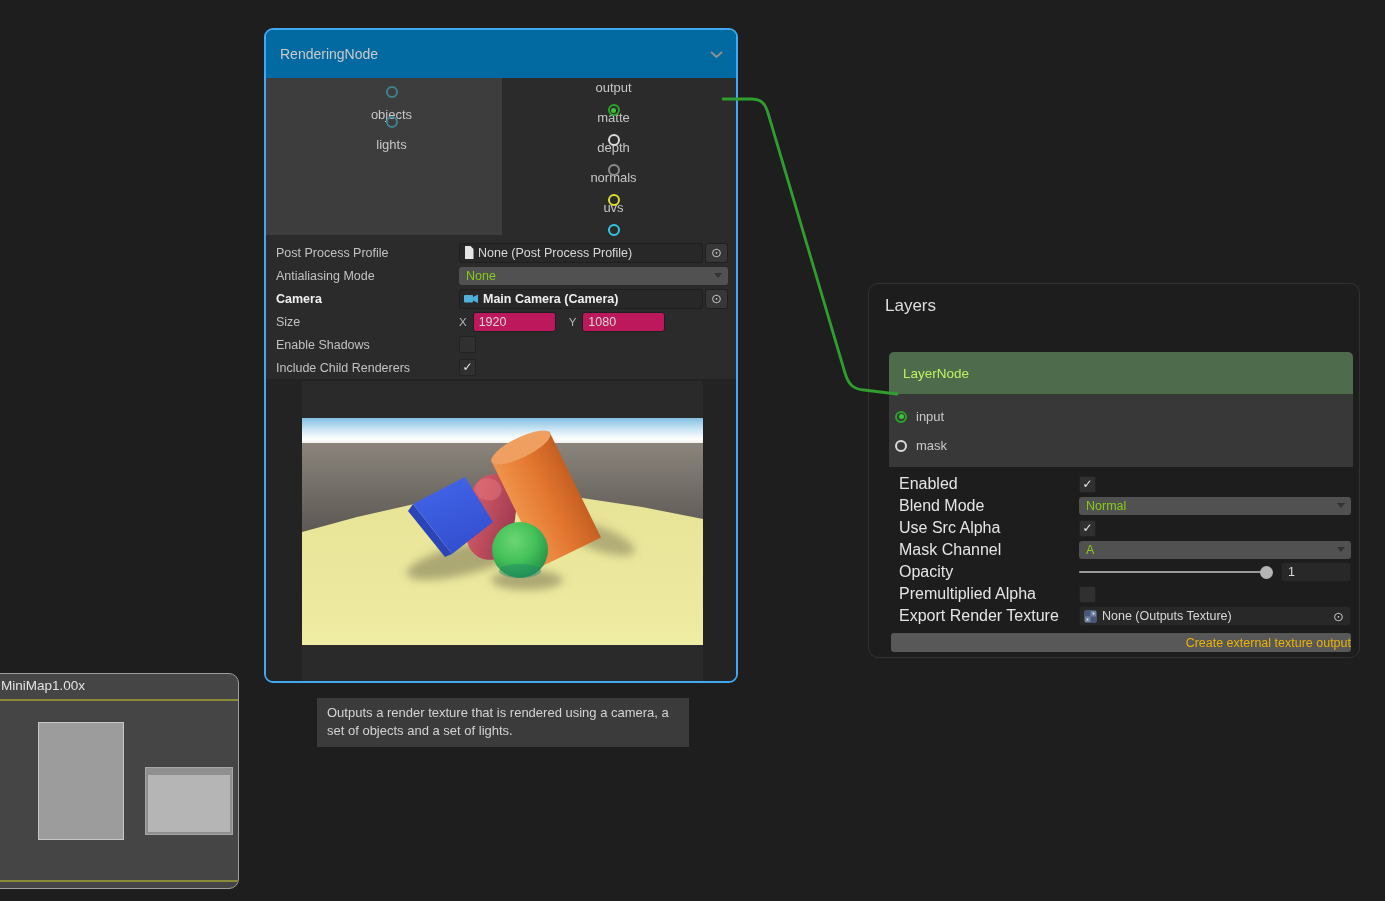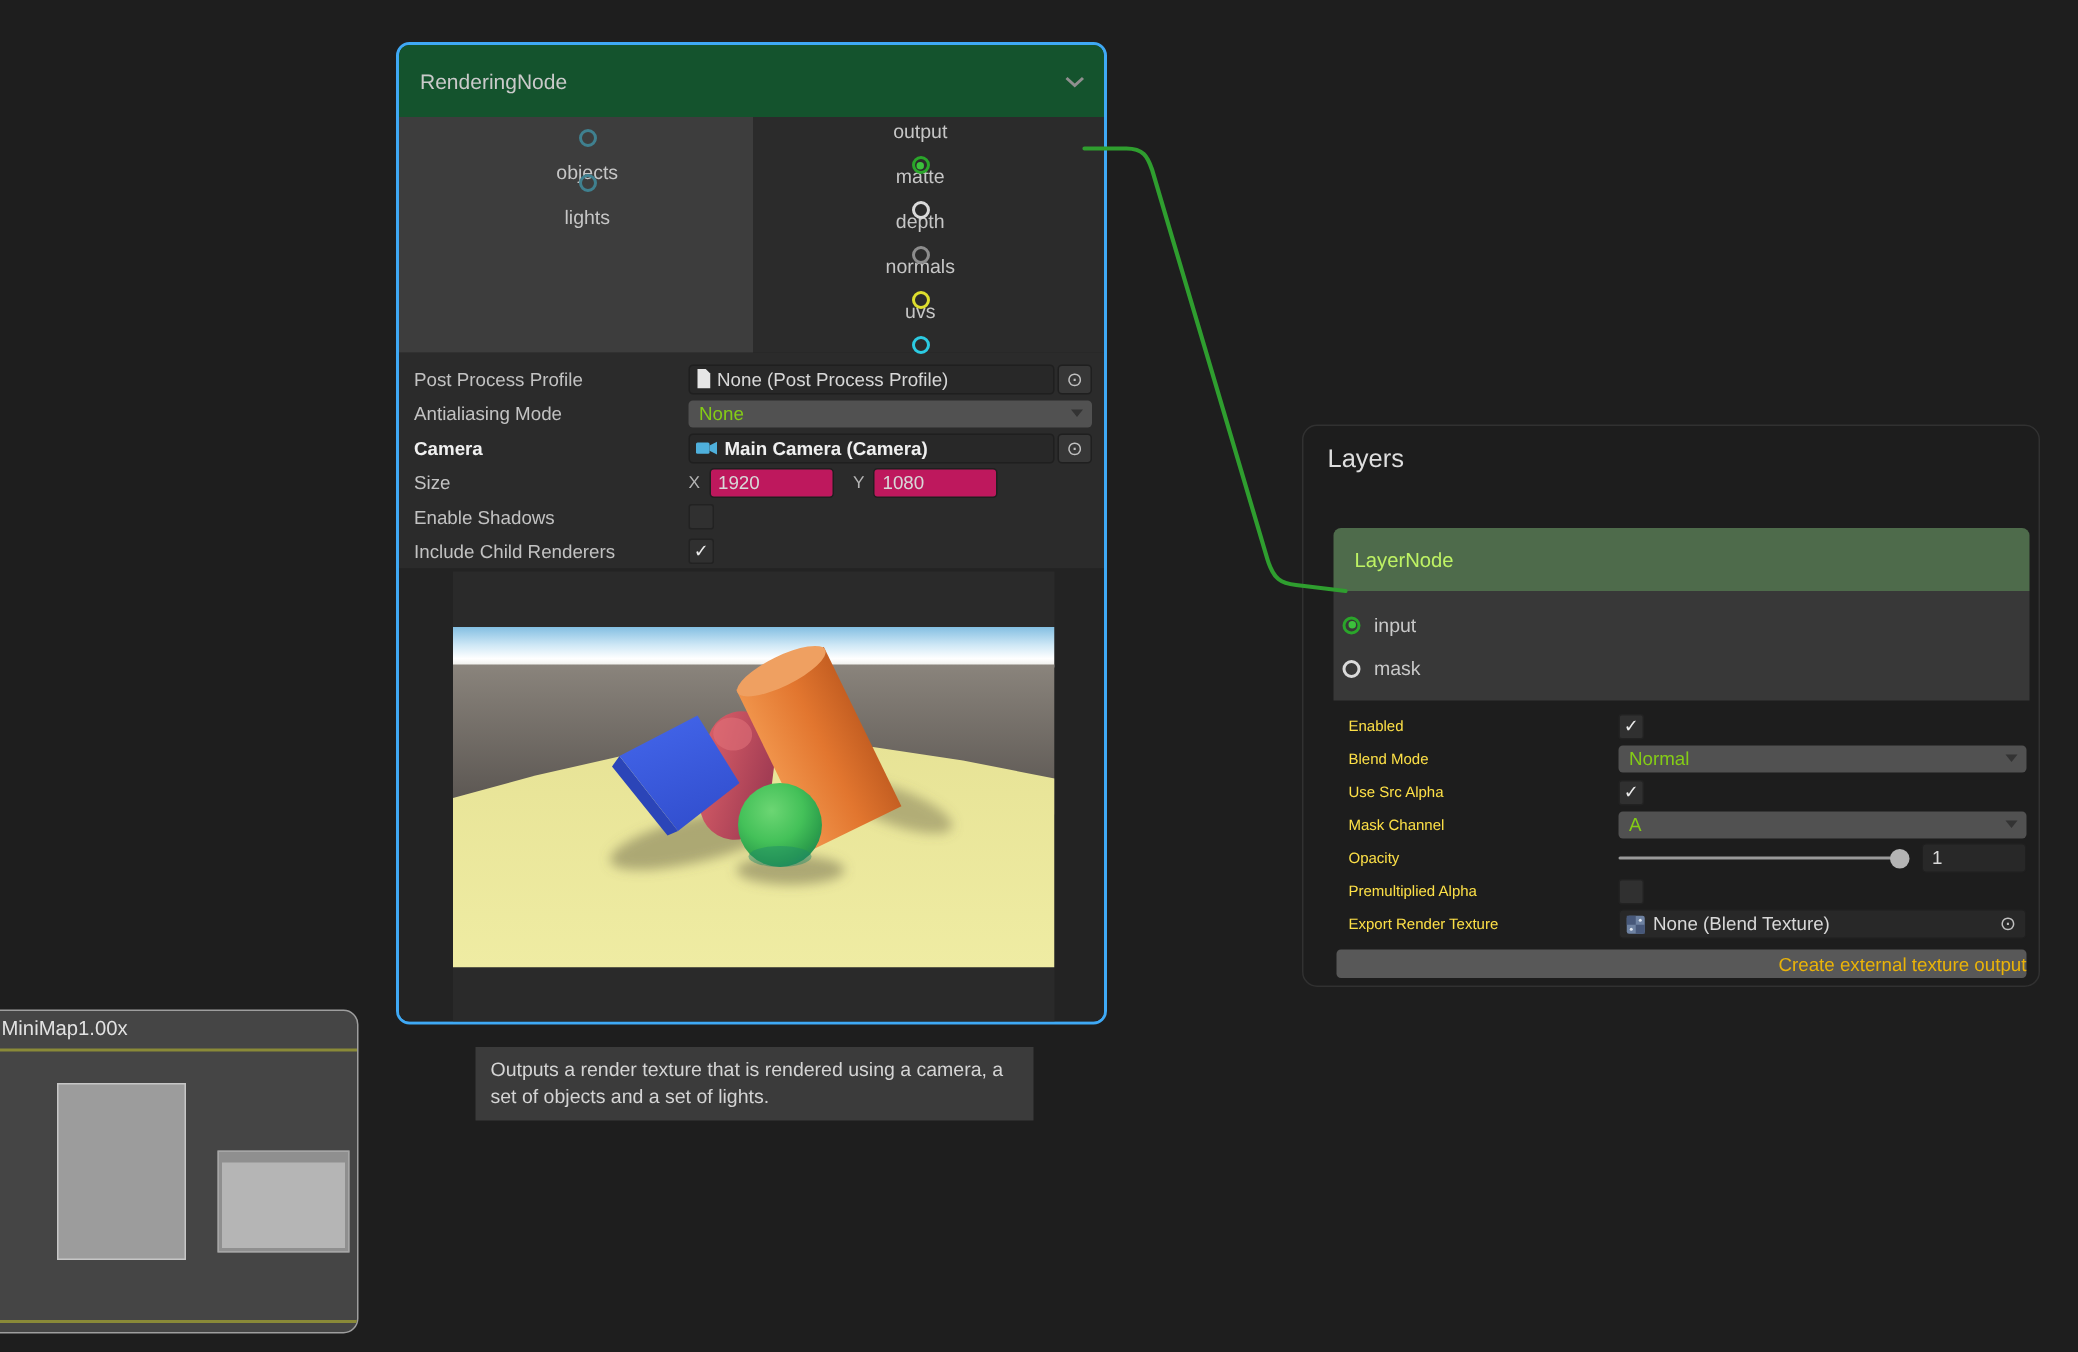--- a/index.html
+++ b/index.html
@@ -5,21 +5,21 @@
   html,body{margin:0;padding:0;background:#1e1e1e;}
   .stage{position:relative;width:1385px;height:901px;background:#1e1e1e;overflow:hidden;
          font-family:"Liberation Sans","DejaVu Sans",sans-serif;color:#c8c8c8;}
 
   
   .edges{position:absolute;inset:0;z-index:40;pointer-events:none;}
 
   
   .node-rendering{position:absolute;left:264px;top:28px;width:470px;z-index:10;
     border:2px solid #3fa9f5;border-radius:9px;background:#232323;overflow:hidden;}
-  .rn-header{height:48px;display:flex;align-items:center;padding:0 12px 0 14px;background:#14532d;}
+  .rn-header{height:48px;display:flex;align-items:center;padding:0 12px 0 14px;background:#0369a1;}
   .rn-title{flex:1;font-size:14px;color:#cacaca;}
   .ports{display:flex;height:157px;}
   .ports-left{width:236px;background:#3d3d3d;padding-top:8px;box-sizing:border-box;}
   .ports-right{flex:1;background:#2b2b2b;padding-top:8px;box-sizing:border-box;}
   .port-row{height:30px;display:flex;align-items:center;gap:9px;padding-left:15px;font-size:13px;color:#c6c6c6;flex-direction:column;}
   .ports-right .port-row{justify-content:flex-end;padding-left:0;padding-right:11px;}
   .pdot{width:8px;height:8px;border-radius:50%;border:2px solid #888;flex-shrink:0;position:relative;background:transparent;}
   .pc-obj{border-color:#3f808f;}
   .pc-green{border-color:#2aa52a;}
   .pc-green.connected::after{content:"";position:absolute;inset:1.5px;border-radius:50%;background:#3cc13c;}
@@ -62,21 +62,21 @@
   .group-layers{position:absolute;left:868px;top:283px;width:492px;height:375px;box-sizing:border-box;z-index:10;
     background:#1d1d1d;border:1px solid #313131;border-radius:10px;}
   .group-title{padding:12px 0 0 16px;font-size:17px;color:#dedede;}
   .node-layer{position:absolute;left:20px;top:48px;width:464px;}
   .ln-header{height:42px;background:#4e6b4b;border-radius:5px 5px 0 0;display:flex;align-items:center;
     padding-left:14px;font-size:13.5px;color:#bef264;margin-top:20px;}
   .ln-ports{background:#383838;height:73px;padding-top:8px;box-sizing:border-box;}
   .ln-port-row{height:29px;display:flex;align-items:center;gap:9px;padding-left:6px;font-size:13px;color:#c8c8c8;}
   .ln-props{padding:6px 2px 0 2px;}
   .lrow{display:flex;align-items:center;height:22px;}
-  .llabel{width:180px;flex-shrink:0;padding-left:8px;font-size:10px;color:#fde047;white-space:nowrap;}
+  .llabel{width:180px;flex-shrink:0;padding-left:8px;font-size:16px;color:#e5e5e5;white-space:nowrap;}
   .lfield{flex:1;display:flex;align-items:center;min-width:0;}
   .slider{flex:1;position:relative;display:flex;align-items:center;height:100%;margin:0 10px 0 0;}
   .slider .track{flex:1;height:2px;background:#9a9a9a;border-radius:1px;}
   .slider .handle{position:absolute;right:-2px;top:50%;margin-top:-6.5px;width:13px;height:13px;border-radius:50%;background:#b4b4b4;}
   .opval{width:56px;height:18px;background:#282828;border:1px solid #1f1f1f;border-radius:3px;
     display:flex;align-items:center;padding:0 6px;font-size:12.5px;color:#d8d8d8;}
   .exportfield{flex:1;height:18px;background:#282828;border:1px solid #1f1f1f;border-radius:3px;
     display:flex;align-items:center;gap:5px;padding:0 6px 0 4px;font-size:12.5px;color:#d8d8d8;min-width:0;}
   .exportfield .picker{margin-left:auto;color:#c0c0c0;font-size:13px;}
   .create-btn{margin:6px 0 0 0;height:19px;background:#585858;border-radius:3px;
@@ -372,21 +372,21 @@
           <div class="llabel">Export Render Texture</div>
           <div class="lfield">
             <div class="exportfield">
               <svg width="13" height="13" viewBox="0 0 13 13">
                 <rect x="0.5" y="0.5" width="12" height="12" rx="1.5" fill="#6e82a2"></rect>
                 <rect x="0.5" y="0.5" width="6" height="6" fill="#47587a"></rect>
                 <rect x="6.5" y="6.5" width="6" height="6" fill="#47587a"></rect>
                 <circle cx="3.5" cy="9.5" r="1" fill="#dfe6f0"></circle>
                   <circle cx="9.5" cy="3.5" r="1" fill="#dfe6f0"></circle>
               </svg>
-              <span class="val">None (Blend Texture)</span>
+              <span class="val">None (Outputs Texture)</span>
               <span class="picker">⊙</span>
             </div>
           </div>
         </div>
 
         <div class="create-btn">
           <span>Create external texture output</span>
         </div>
       </div>
     </div>

